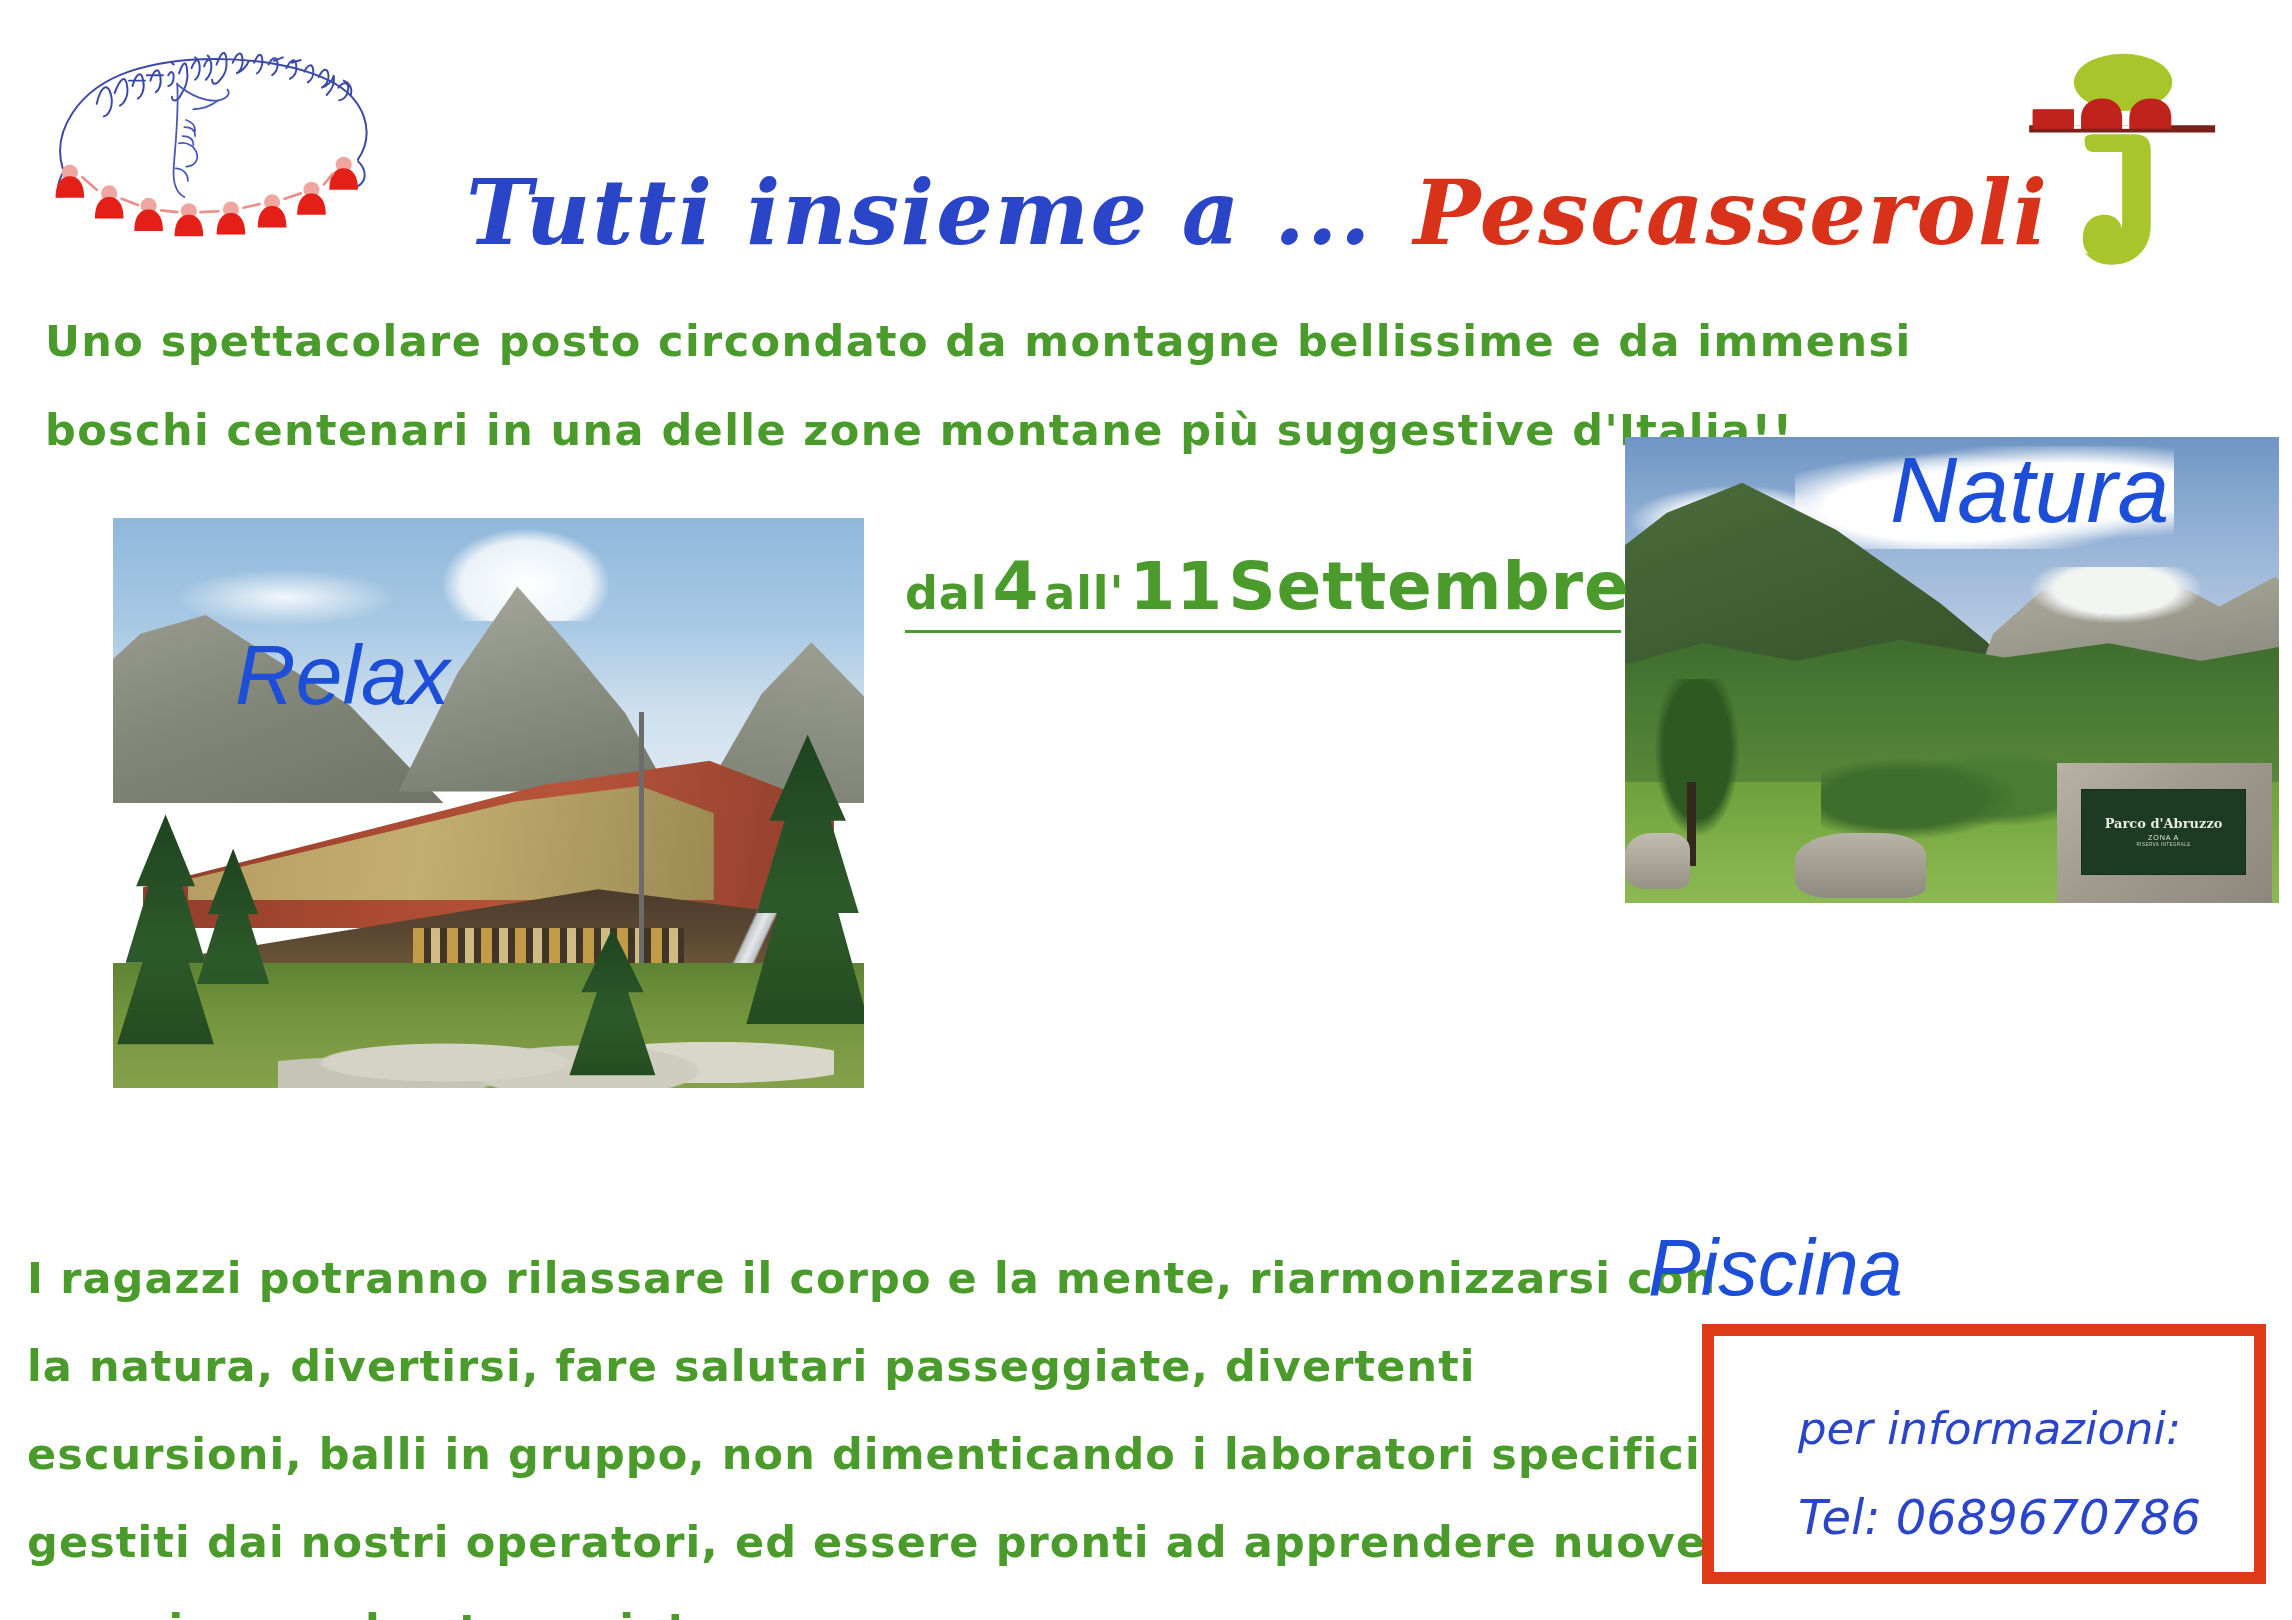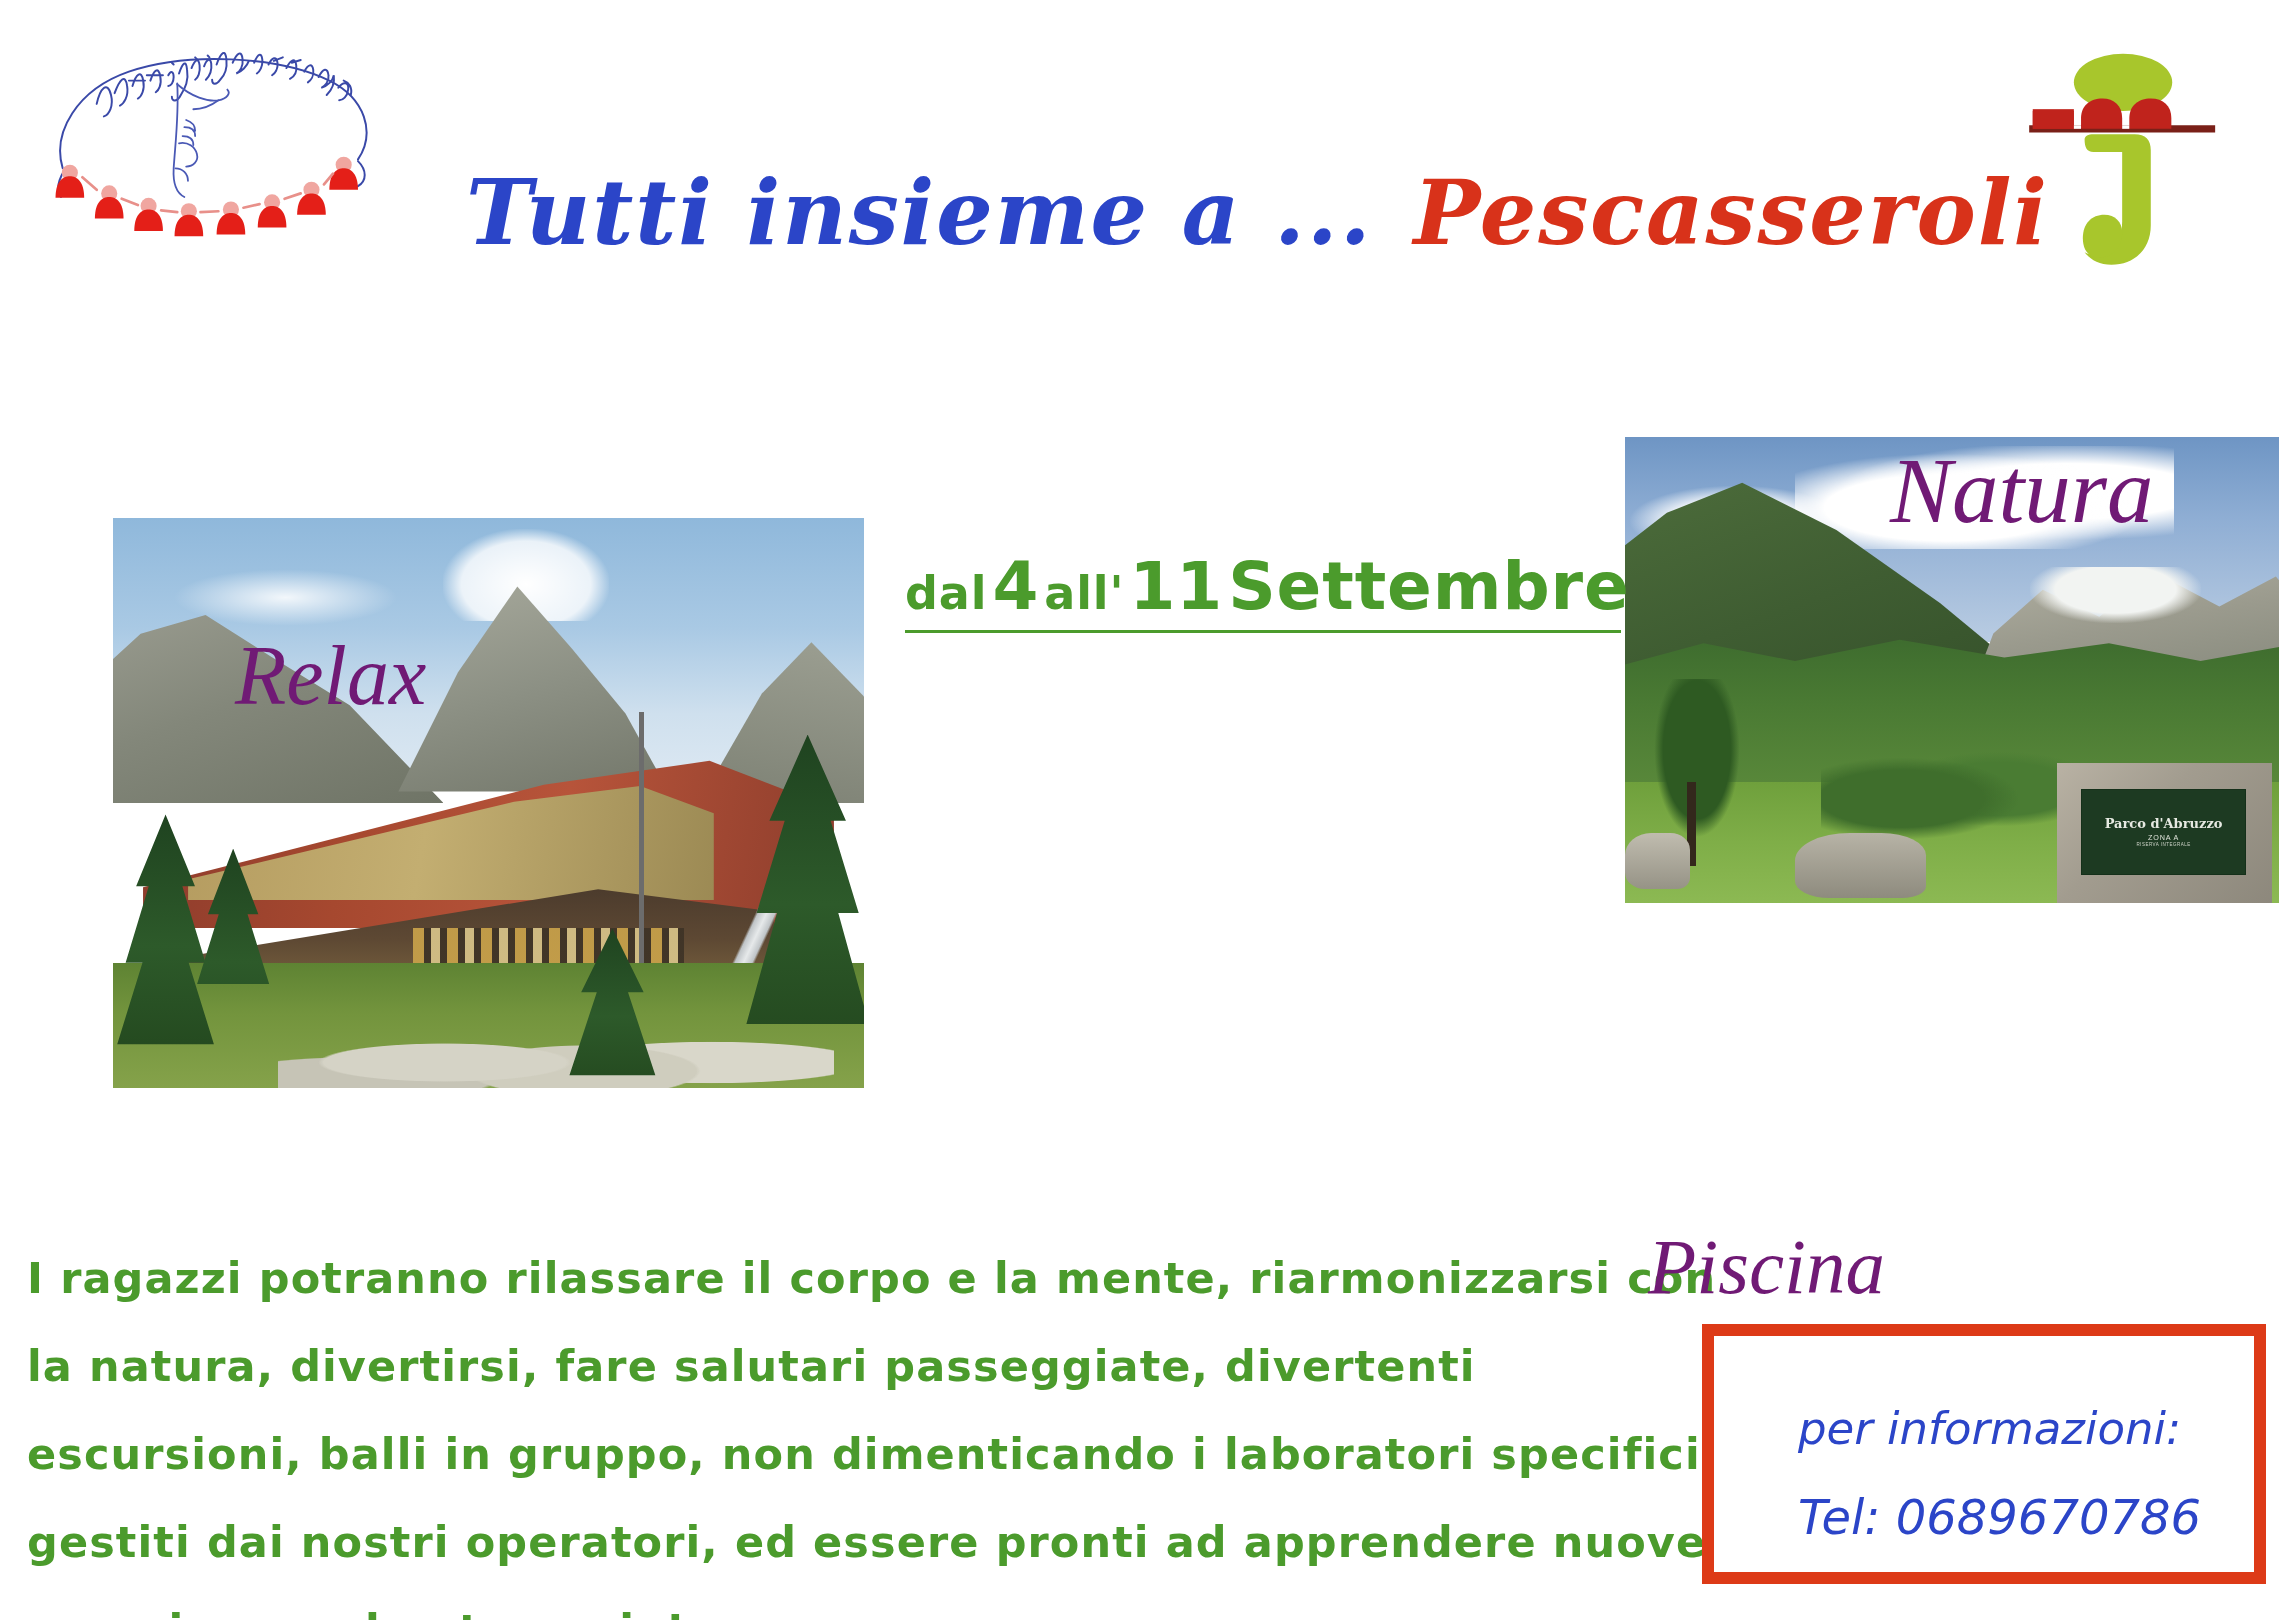--- a/index.html
+++ b/index.html
@@ -188,22 +188,22 @@
   #photo-piscina .slide{position:absolute;right:24%;top:50%;width:4%;height:16%;
      background:linear-gradient(#cfe7f5,#9fcbe6);border-radius:40% 40% 10% 10%;}
   #photo-piscina .rails{position:absolute;left:1%;top:56%;width:24%;height:12%;
      background:linear-gradient(100deg,#00000000 40%,#9A6A3C 41%,#b5814d 45%,#9A6A3C 48%,#00000000 49%);}
   .wm{position:absolute;right:3%;bottom:3%;text-align:right;color:#fff;
       font-size:17px;font-weight:700;line-height:1.08;letter-spacing:0.4px;
       text-shadow:0 0.9px 1.8px rgba(0,0,0,.75);font-family:"Liberation Sans",sans-serif;}
   .wm .stars{color:#F5C518;font-size:15px;letter-spacing:1.8px;}
 
   
-  .cap{position:absolute;color:#701a75;font-style:italic;
-       font-family:Liberation Serif, serif;white-space:nowrap;z-index:6;}
+  .cap{position:absolute;color:#1d4ed8;font-style:italic;
+       font-family:Liberation Sans, sans-serif;white-space:nowrap;z-index:6;}
   #cap-relax{left:235px;top:627px;font-size:84px;}
   #cap-natura{left:1890px;top:437px;font-size:93px;}
   #cap-piscina{left:1648px;top:1222px;font-size:79px;}
 
   
   .contact{position:absolute;left:1702px;top:1324px;width:564px;height:260px;
            border:12.5px solid #DD3A17;background:#fff;box-sizing:border-box;}
   .contact .ci{position:absolute;left:59px;top:66px;color:#2B45C8;
                font-family:"DejaVu Sans", sans-serif;font-style:italic;
                white-space:nowrap;margin-left:25px;}
@@ -300,20 +300,21 @@
       <path d="M114 96 h8 v-4 h-8 Z" fill="#fff"></path>
       <path d="M72 108 c0 -4 4 -6 10 -6 h46 c12 0 18 6 18 18 v84 c0 26 -18 44 -44 44 c-14 0 -24 -6 -30 -14 c8 4 16 4 24 0 c12 -6 18 -18 18 -34 v-78 h-32 c-8 0 -10 -6 -10 -14 Z" fill="#A8C62C"></path>
       <path d="M70 218 c0 -16 10 -26 24 -26 c12 0 20 8 20 20 c0 16 -10 28 -26 28 c-11 0 -18 -8 -18 -22 Z" fill="#A8C62C"></path>
     </svg>
   </div>
 
   <div class="title">
     <span class="blue">Tutti insieme a ...</span><span class="red">Pescasseroli</span>
   </div>
 
+  <div class="intro green-text">Uno spettacolare posto circondato da montagne bellissime e da immensi boschi centenari in una delle zone montane più suggestive d'Italia!!</div>
 
   <div class="photo" id="photo-relax">
     <div class="sky"></div>
     <div class="cloud1"></div>
       <div class="cloud2"></div>
     <div class="mtn-l"></div>
       <div class="mtn-c"></div>
       <div class="mtn-r"></div>
     <div class="roof"></div>
       <div class="roof2"></div>

